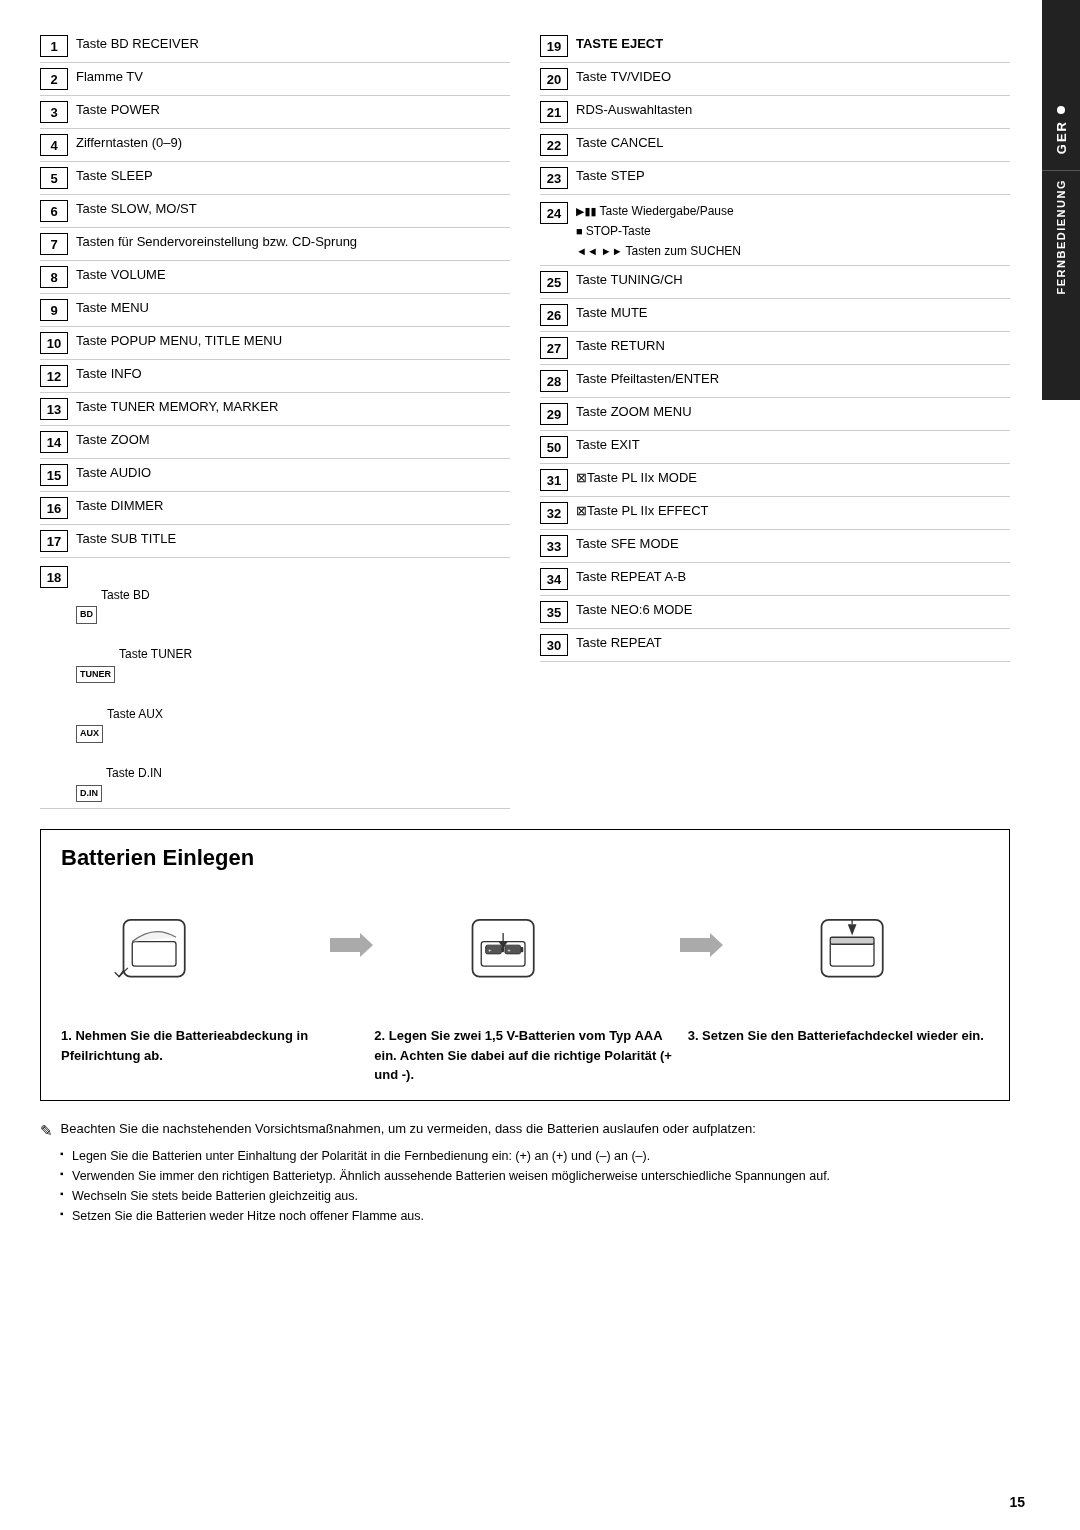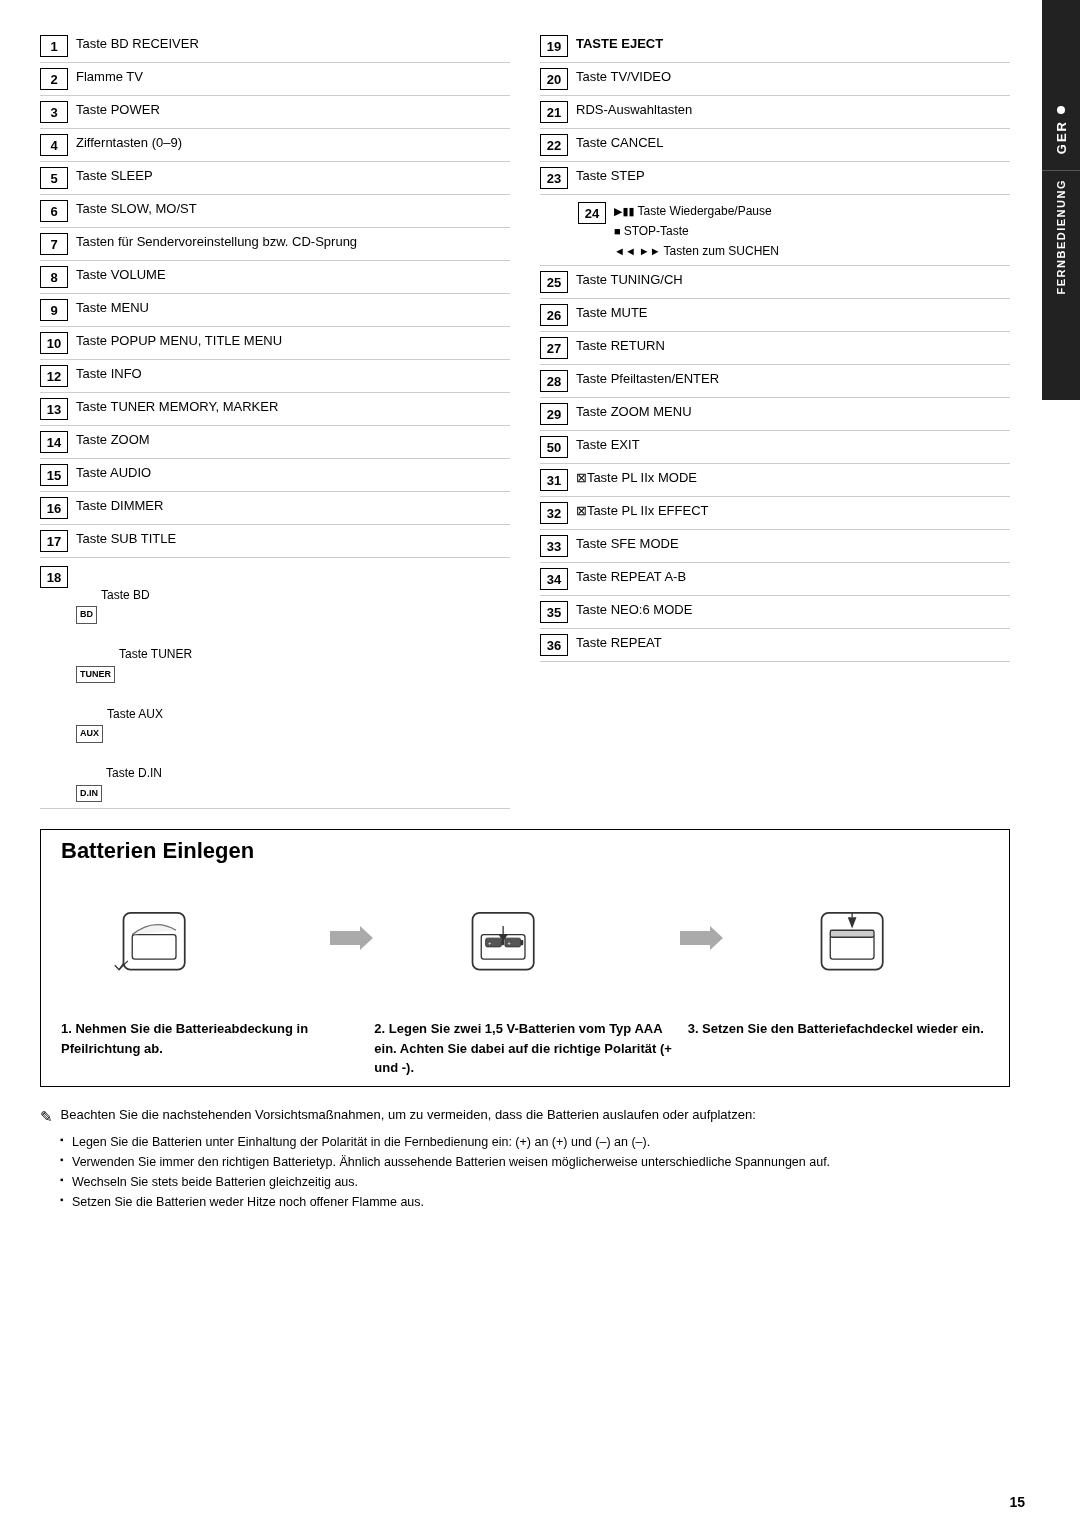--- a/index.html
+++ b/index.html
@@ -100,21 +100,21 @@
     .sub-badge {
       border: 1px solid #555;
       font-size: 9px;
       padding: 1px 3px;
       margin-right: 4px;
       font-weight: bold;
       margin-top: 40px;
     }
     .section-battery {
       border: 1.5px solid #000;
-      padding: 8px 20px;
+      padding: 15px 20px;
       margin-bottom: 20px;
     }
     .battery-title {
       font-size: 22px;
       font-weight: bold;
       margin-bottom: 15px;
     }
     .battery-images {
       display: flex;
       align-items: center;
@@ -323,21 +323,21 @@
         <div class="item-row">
           <span class="item-num">22</span>
           <span class="item-text">Taste CANCEL</span>
         </div>
         <div class="item-row">
           <span class="item-num">23</span>
           <span class="item-text">Taste STEP</span>
         </div>
 
         <div class="item-row" style="align-items:flex-start; padding: 5px 0;">
-          <span class="item-num" style="margin-top:2px;margin-left:38px;">24</span>
+          <span class="item-num" style="margin-top:2px;">24</span>
           <div class="item-24-block">
             <div class="sub-item">
               <span class="icon-sym">▶▮▮</span>
               <span>Taste Wiedergabe/Pause</span>
             </div>
             <div class="sub-item">
               <span class="icon-sym">■</span>
               <span>STOP-Taste</span>
             </div>
             <div class="sub-item">
@@ -384,21 +384,21 @@
         </div>
         <div class="item-row">
           <span class="item-num">34</span>
           <span class="item-text">Taste REPEAT A-B</span>
         </div>
         <div class="item-row">
           <span class="item-num">35</span>
           <span class="item-text">Taste NEO:6 MODE</span>
         </div>
         <div class="item-row">
-          <span class="item-num">36</span>
+          <span class="item-num">30</span>
           <span class="item-text">Taste REPEAT</span>
         </div>
       </div>
     </div>
 
     <div class="section-battery">
       <div class="battery-title">Batterien Einlegen</div>
       <div class="battery-images">
 
         <div class="battery-img-box">

